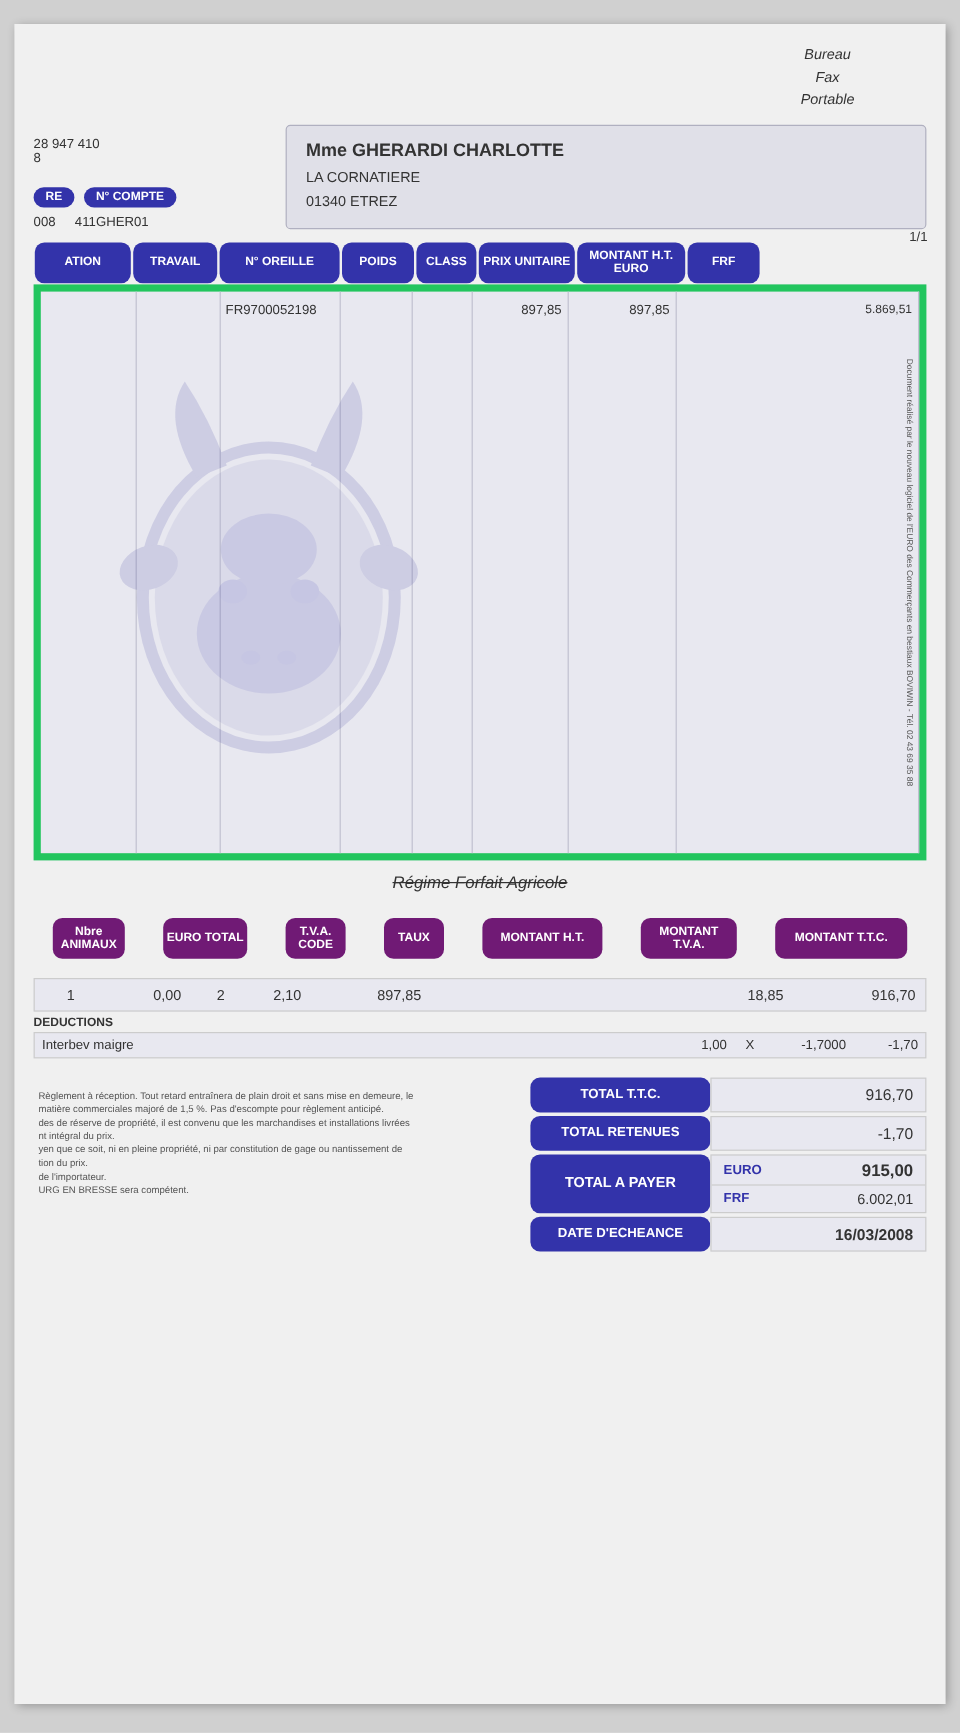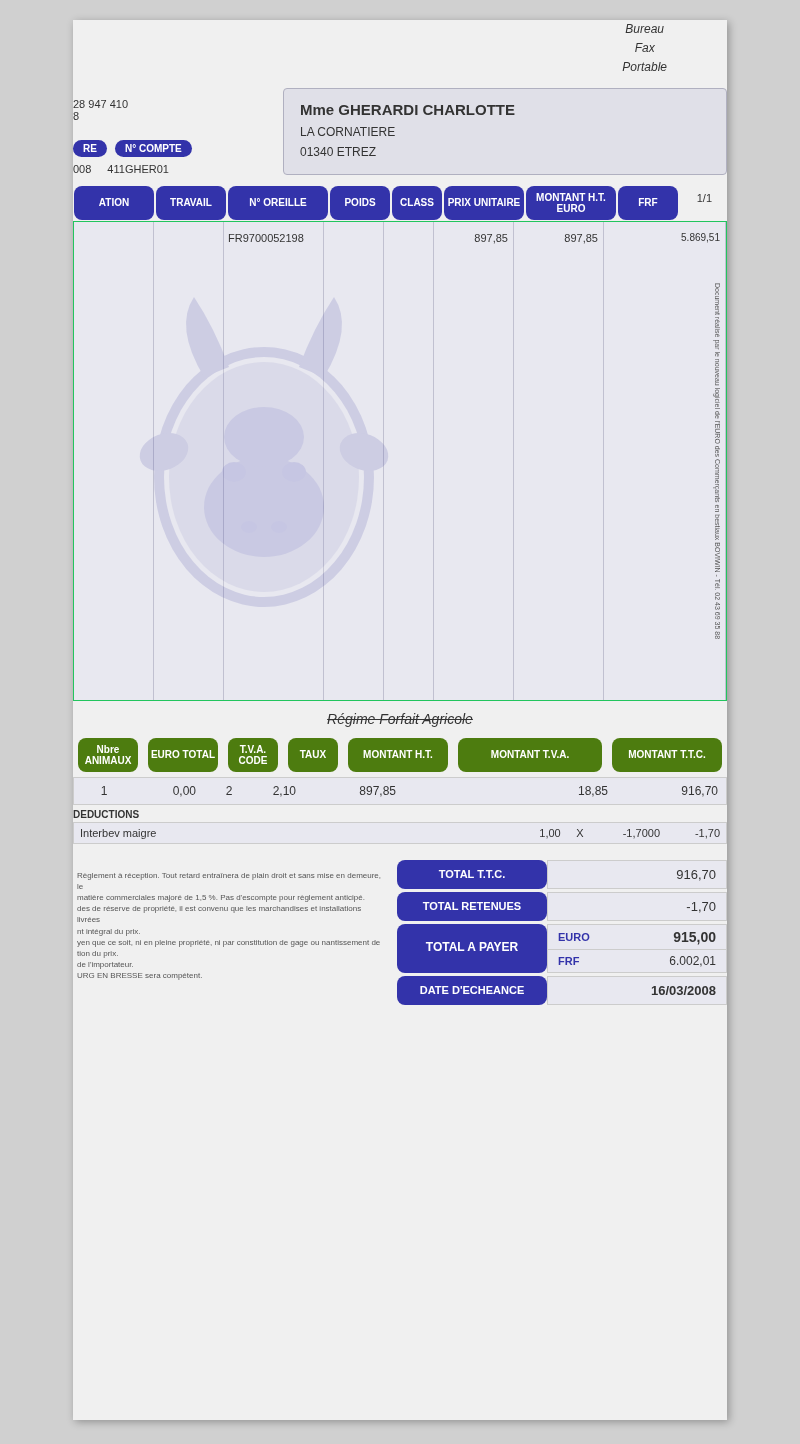--- a/index.html
+++ b/index.html
@@ -6,24 +6,24 @@
     body {
       background: #d0d0d0;
       font-family: Arial, Helvetica, sans-serif;
       font-size: 12px;
       display: flex;
       justify-content: center;
       padding: 20px 0;
     }
     .page {
       background: #f0f0f0;
-      width: 654px;
+      width: 776px;
       min-height: 1400px;
       position: relative;
-      padding: 0;
+      padding: 16px;
       box-shadow: 2px 2px 8px rgba(0,0,0,0.3);
     }
     .header-section {
       display: flex;
       justify-content: flex-end;
       margin-bottom: 10px;
     }
     .bureau-info {
       text-align: center;
       font-style: italic;
@@ -115,21 +115,21 @@
     .th-prix { flex: 0 0 80px; }
     .th-montant { flex: 0 0 90px; }
     .th-frf { flex: 0 0 60px; }
 
     
     .data-area {
       display: flex;
       position: relative;
       background: #e8e8f0;
       min-height: 480px;
-      border: 1px solid #22c55e;
+      border: 6px solid #22c55e;
     }
     .col-stripe {
       border-right: 1px solid #c0c0d0;
       position: relative;
     }
     .col-s1 { flex: 0 0 80px; }
     .col-s2 { flex: 0 0 70px; }
     .col-s3 { flex: 0 0 100px; }
     .col-s4 { flex: 0 0 60px; }
     .col-s5 { flex: 0 0 50px; }
@@ -196,28 +196,28 @@
       text-decoration: line-through;
       color: #333;
       margin: 10px 0 6px 0;
       font-style: italic;
     }
     .summary-header {
       display: flex;
       margin-bottom: 0;
     }
     .sh {
-      background: #4d7c0f;
+      background: #701a75;
       color: white;
       border-radius: 8px;
       text-align: center;
       font-size: 10px;
       font-weight: bold;
       padding: 6px 2px;
-      margin: 5px;
+      margin: 16px;
       display: flex;
       align-items: center;
       justify-content: center;
     }
     .sh-nbre { flex: 0 0 60px; }
     .sh-poids { flex: 0 0 70px; }
     .sh-tva-code { flex: 0 0 50px; }
     .sh-tva-taux { flex: 0 0 50px; }
     .sh-montant-ht { flex: 0 0 100px; }
     .sh-montant-tva { flex: 1; }

